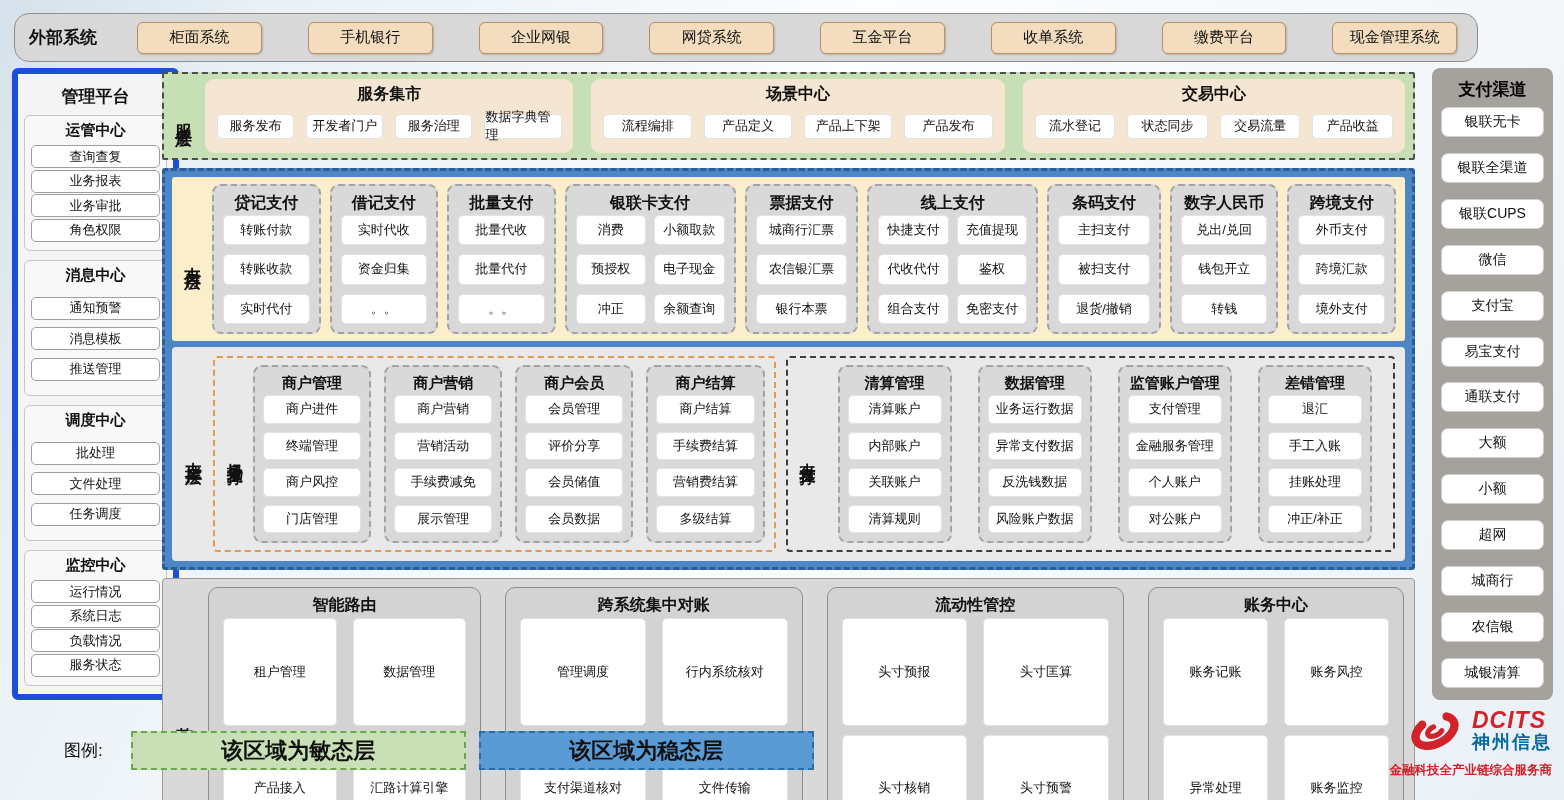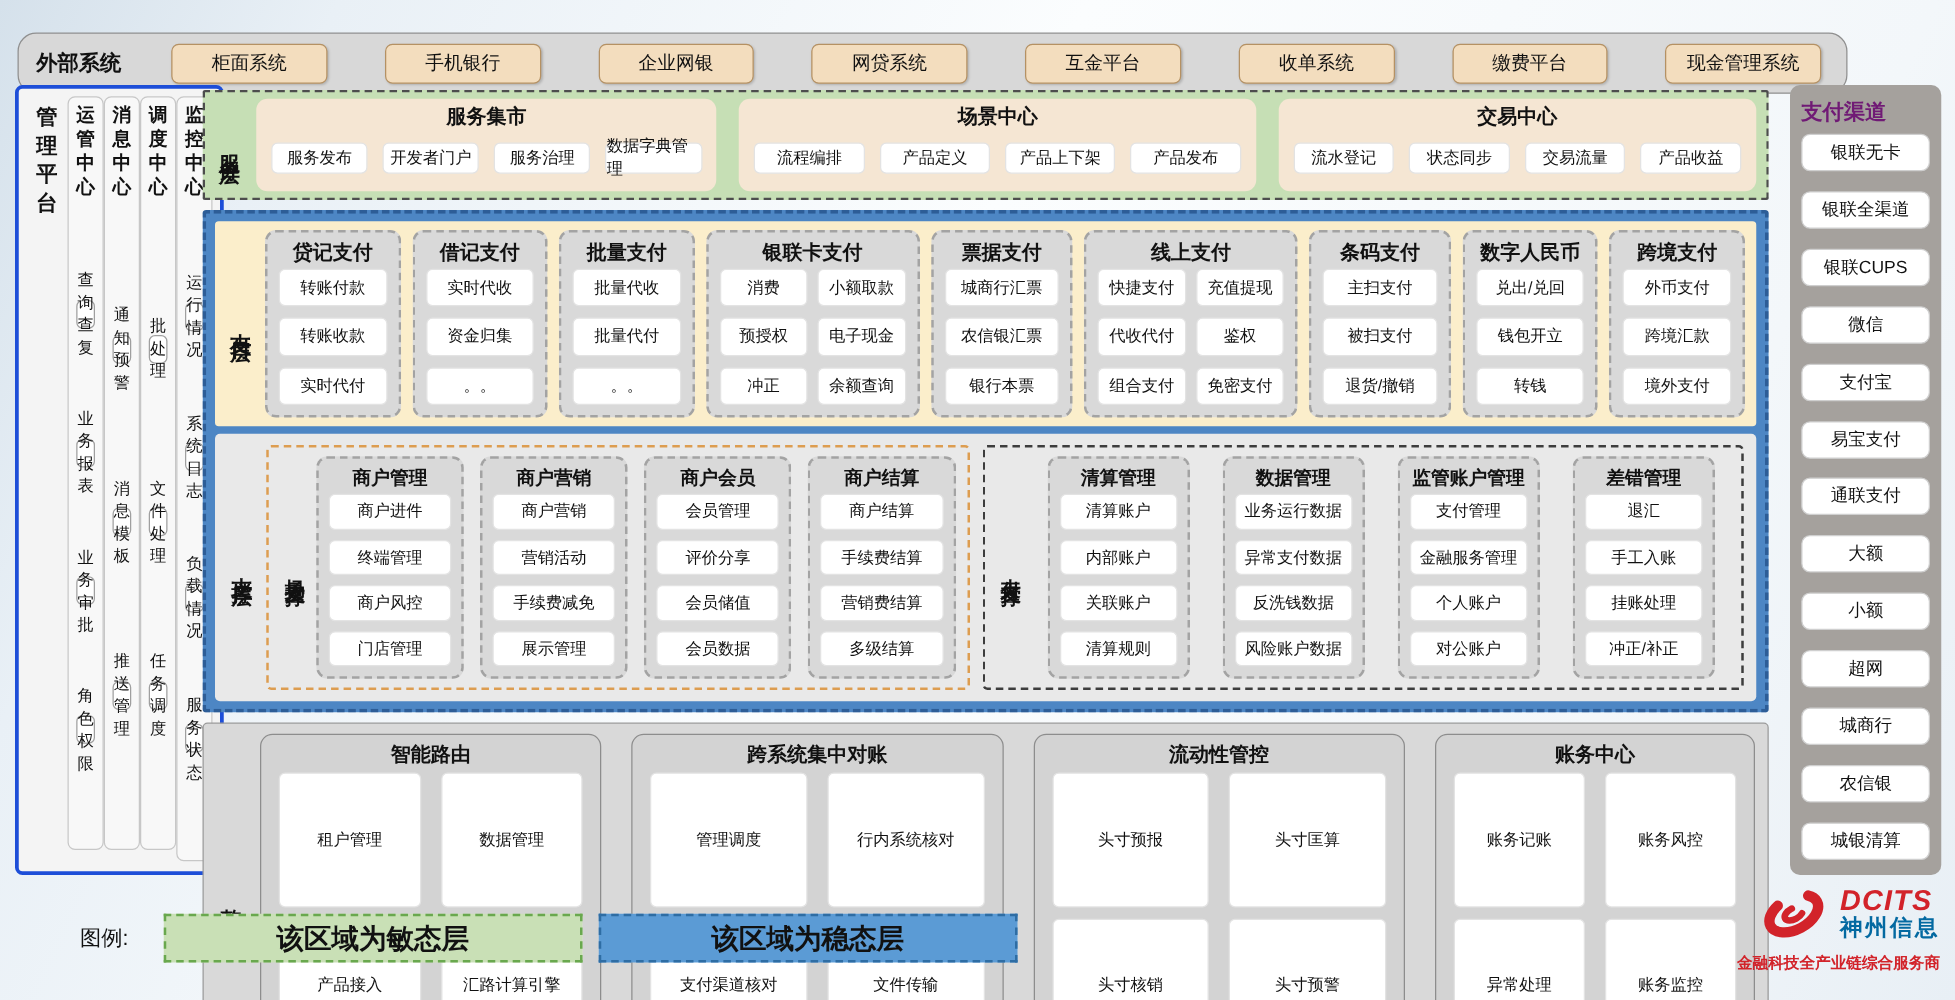--- a/index.html
+++ b/index.html
@@ -5,39 +5,39 @@
   * { margin:0; padding:0; box-sizing:border-box; }
   html,body { width:1564px; height:800px; }
   body {
     font-family:"Liberation Sans","DejaVu Sans",sans-serif;
     background:linear-gradient(115deg,#d5e1eb 0%,#e9f0f6 14%,#fbfdfe 45%,#f3f7fa 80%,#e8eff5 100%);
     color:#111; overflow:hidden;
   }
   .page { position:relative; width:1564px; height:800px; }
 
   
-  .topbar { position:absolute; left:14px; top:26px; width:1464px; height:49px;
+  .topbar { position:absolute; left:14px; top:13px; width:1464px; height:49px;
     background:#d8d8d8; border:1px solid #8f8f8f; border-radius:15px;
     display:flex; align-items:center; padding:0 14px; }
   .topbar-label { font-size:17px; font-weight:bold; width:108px; flex:none; }
   .topbar-items { flex:1; display:flex; gap:46px; padding-right:6px; }
   .sys-btn { flex:1; height:32px; background:#f3ddbe; border:1px solid #b59163;
     border-radius:6px; display:flex; align-items:center; justify-content:center;
     font-size:15px; box-shadow:1px 1px 2px rgba(0,0,0,.18); }
 
   
   .left-sidebar { position:absolute; left:12px; top:68px; width:167px; height:632px;
-    background:#f4f4f4; border:3px solid #1d4ed8; border-radius:6px;
-    display:flex; padding:6px 6px 8px; }
+    background:#f4f4f4; border:6px solid #1d4ed8; border-radius:6px;
+    display:flex; flex-direction:column; padding:6px 6px 8px; }
   .side-title { font-size:17px; font-weight:bold; text-align:center; padding:5px 0 7px; }
   .side-section { background:#f8f8f8; border:1px solid #c7c7c7; border-radius:6px;
     padding:5px 6px 7px; margin-bottom:9px; flex:1; display:flex; flex-direction:column; }
   .side-section:last-child { margin-bottom:0; }
   .side-sec-title { font-size:15px; font-weight:bold; text-align:center; padding-bottom:4px; }
-  .side-sec-items { flex:1; display:flex; flex-direction:column; justify-content:space-evenly; gap:11px; }
+  .side-sec-items { flex:1; display:flex; flex-direction:column; justify-content:space-evenly; gap:0; }
   .side-btn { height:23px; background:#ffffff; border:1px solid #9f9f9f; border-radius:5px;
     display:flex; align-items:center; justify-content:center; font-size:13px; }
 
   
   .main { position:absolute; left:162px; top:72px; width:1253px; height:788px;
     display:flex; flex-direction:column; }
 
   .vlabel { writing-mode:vertical-rl; text-orientation:upright;
     font-weight:bold; font-size:17px; letter-spacing:4px;
     display:flex; align-items:center; justify-content:center; flex:none; }
@@ -97,21 +97,21 @@
     padding:4px 14px 8px; display:flex; flex-direction:column; }
   .int-p0 { flex:1; } .int-p1 { flex:1.1; } .int-p2 { flex:1.1; } .int-p3 { flex:0.93; }
   .int-title { font-size:16px; font-weight:bold; text-align:center; height:26px; line-height:26px; }
   .int-items { flex:1; display:grid; grid-template-columns:1fr 1fr; gap:9px 16px; }
   .int-items > .white-btn { white-space:nowrap; }
 
   
   .right-sidebar { position:absolute; left:1432px; top:68px; width:121px; height:632px;
     background:#a5a19d; border-radius:8px; display:flex; flex-direction:column;
     padding:10px 9px 12px; }
-  .chan-title { color:#701a75; font-size:17px; font-weight:bold; padding-bottom:6px; }
+  .chan-title { color:#000000; font-size:17px; font-weight:bold; text-align:center; padding-bottom:6px; }
   .chan-items { flex:1; display:flex; flex-direction:column; justify-content:space-between; }
   .chan-btn { height:30px; background:#ffffff; border:1px solid #cfcfcf; border-radius:7px;
     display:flex; align-items:center; justify-content:center; font-size:14px; white-space:nowrap; }
 
   
   .legend { position:absolute; left:64px; top:731px; display:flex; align-items:center; gap:13px; }
   .legend-label { font-size:17px; }
   .legend-box { width:335px; height:39px; display:flex; align-items:center; justify-content:center;
     font-size:22px; font-weight:bold; }
   .legend-agile { background:#c9e0b6; border:2px dashed #69a84e; margin-left:15px; }

